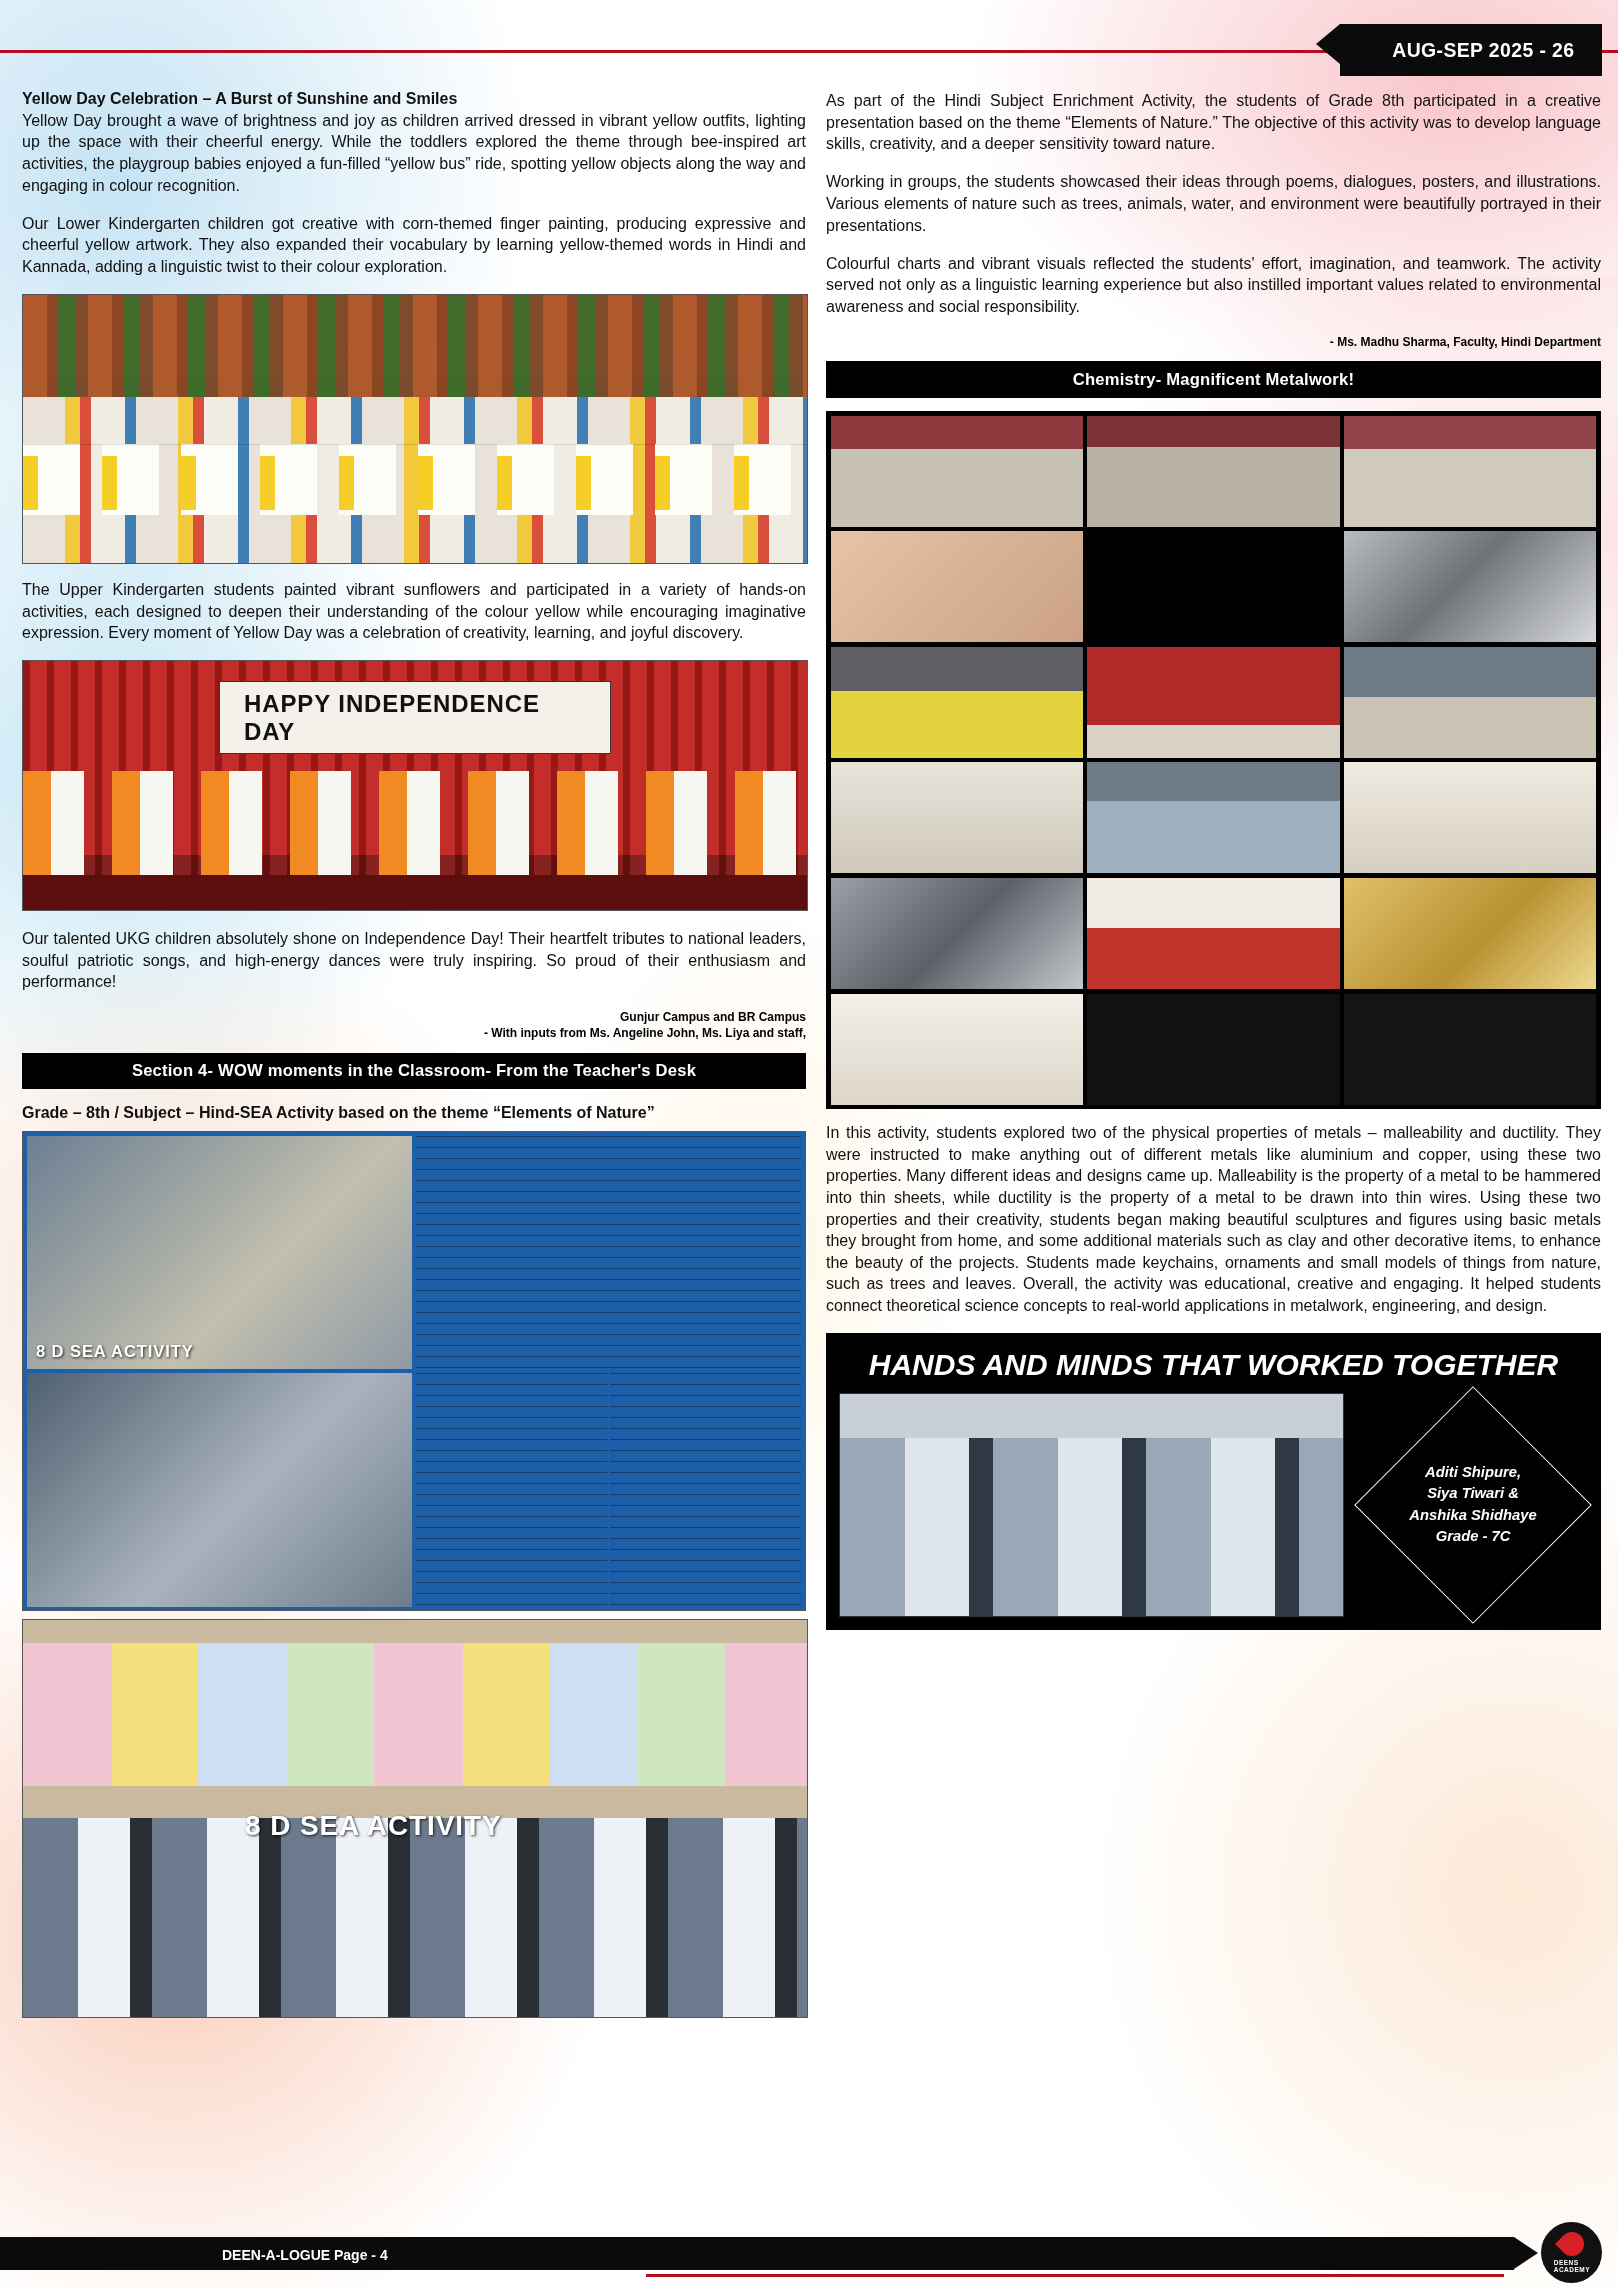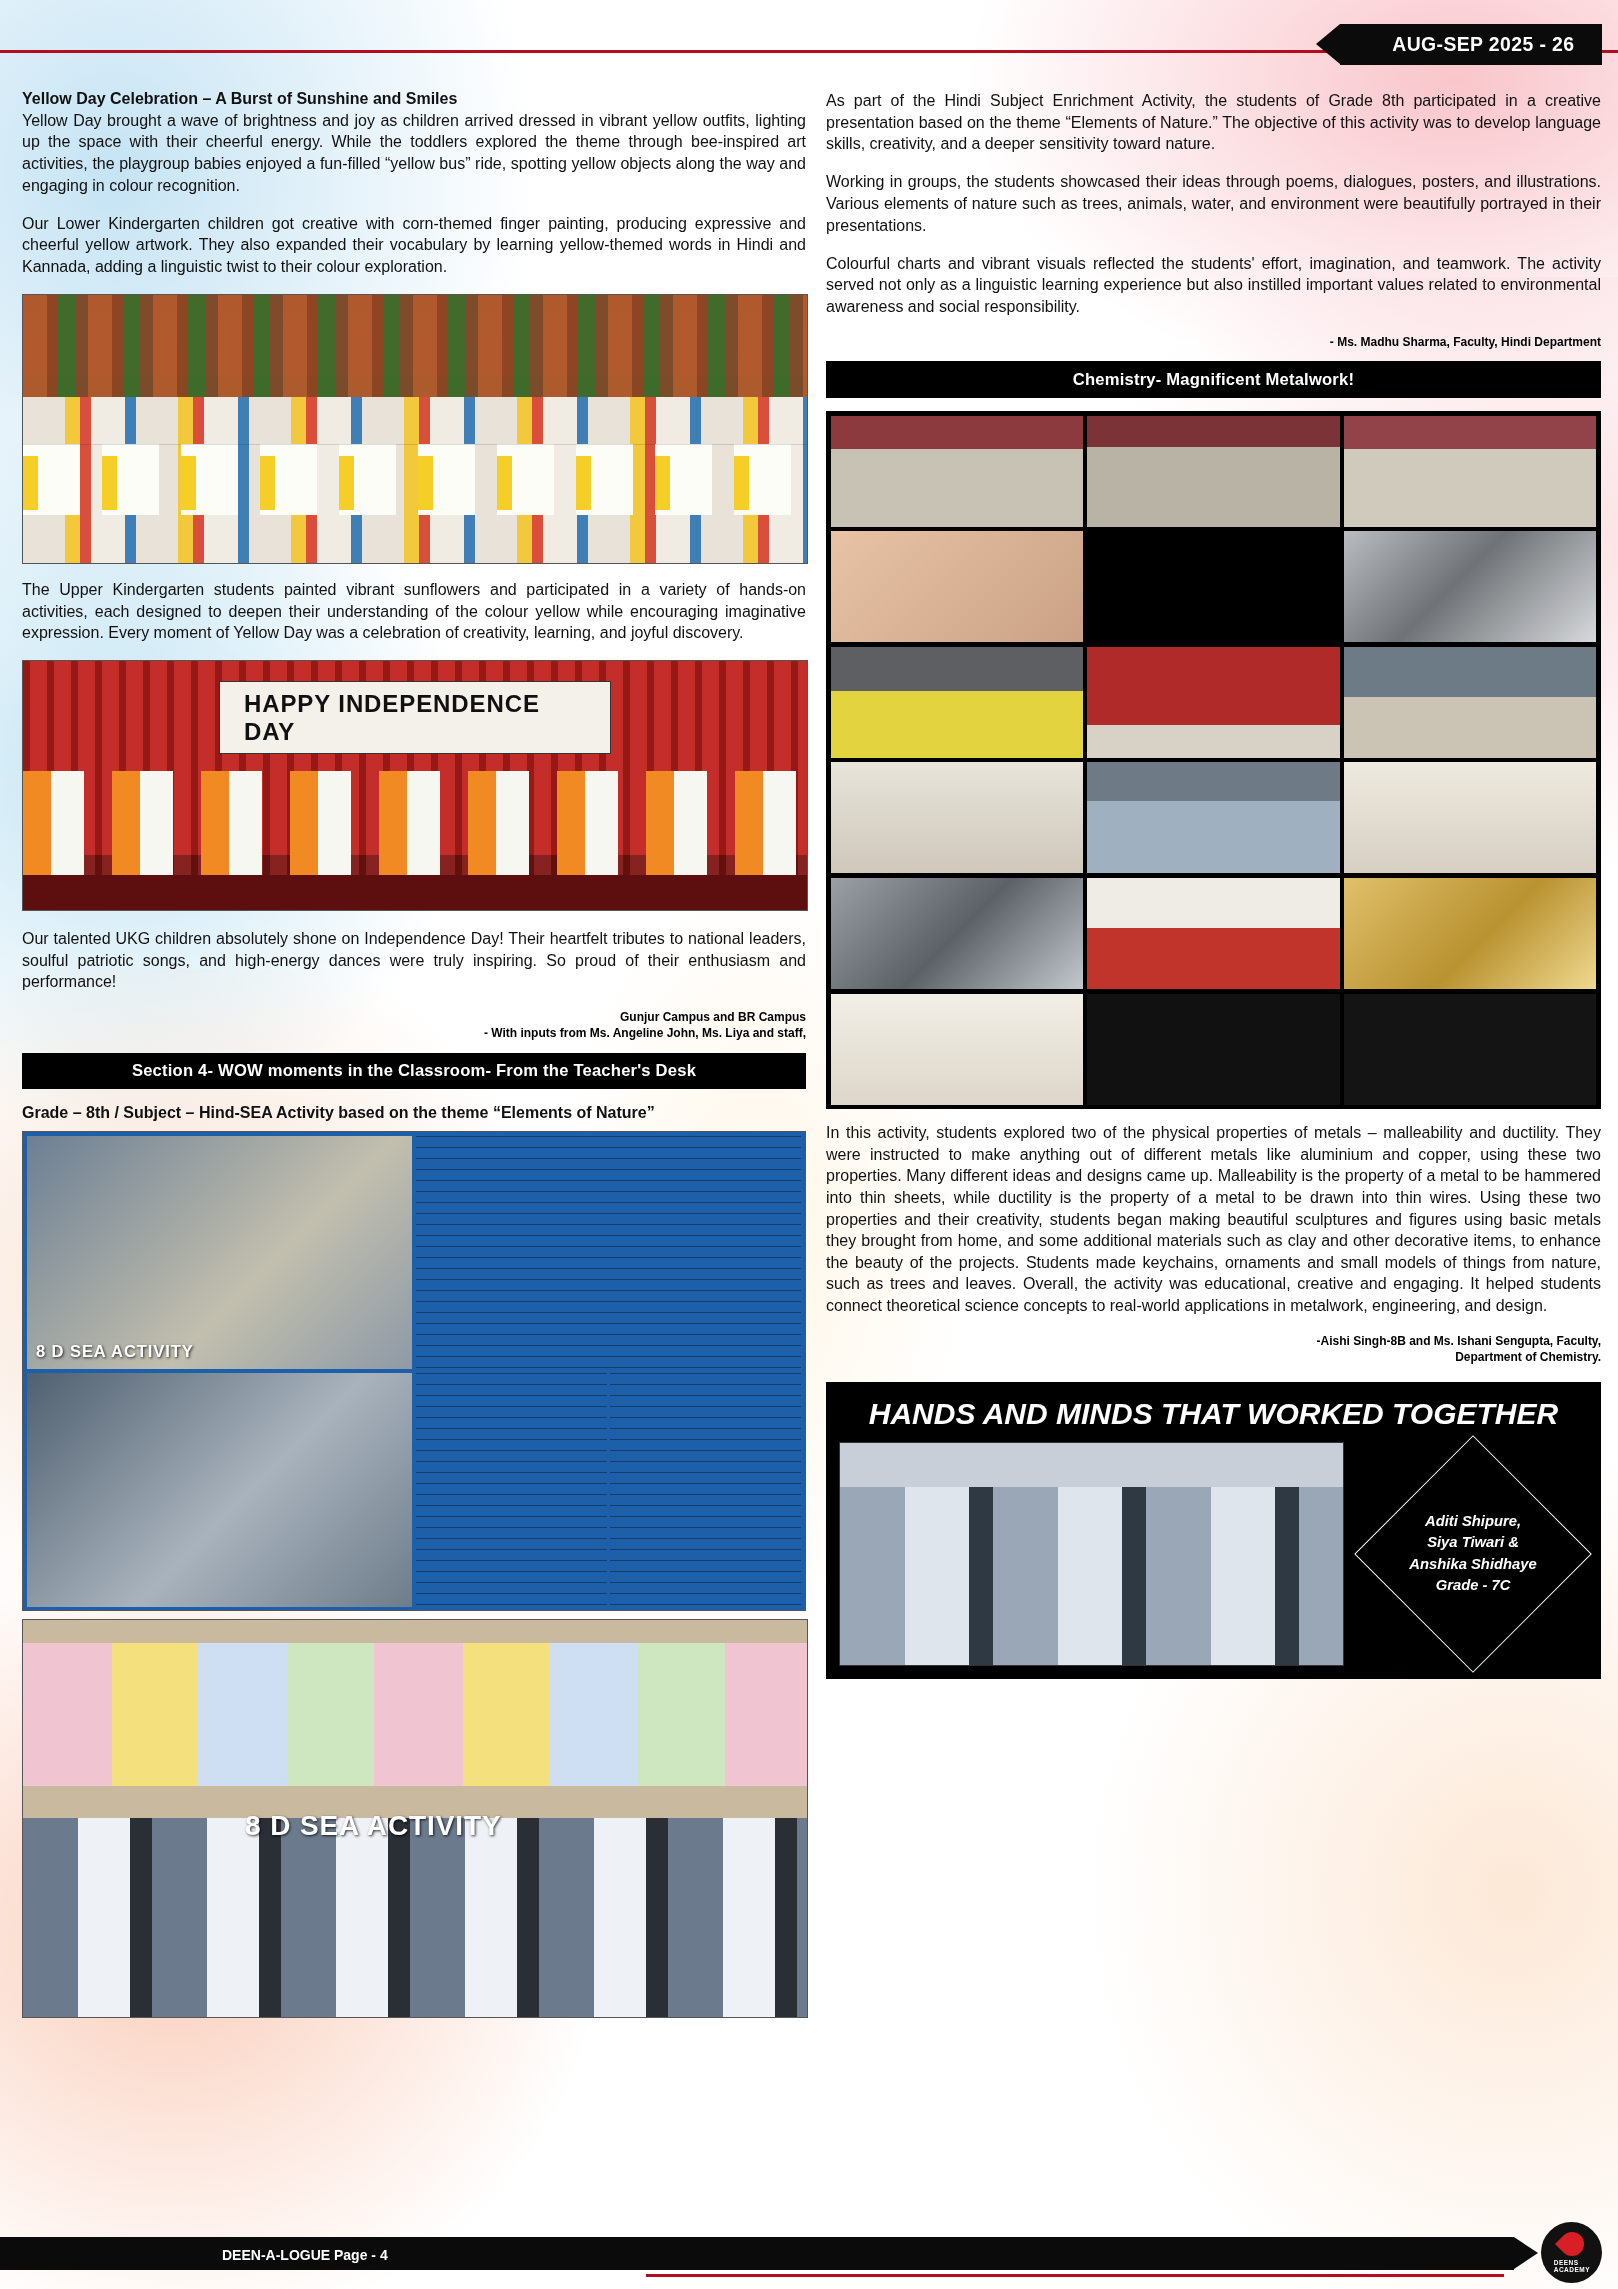--- a/index.html
+++ b/index.html
@@ -25,21 +25,21 @@
   .bg-wash .w7{position:absolute;right:-55px;top:1384px;width:646px;height:923px;
      background:radial-gradient(ellipse at 75% 55%, rgba(250,210,175,.5), rgba(250,210,175,0) 62%);}
   .bg-wash .w8{position:absolute;left:517px;top:831px;width:480px;height:831px;
      background:radial-gradient(ellipse at 50% 50%, rgba(255,235,200,.45), rgba(255,235,200,0) 62%);}
 
   .page{position:absolute;inset:0;z-index:2;}
 
   
   .header-wrap{position:absolute;left:0;top:0;width:1619px;height:79px;}
   .header-rule{position:absolute;left:0;top:50px;width:1619px;height:2.8px;background:#b40d1e;}
-  .header-tab{position:absolute;right:16.6px;top:24px;height:41px;background:#0b0b0b;
+  .header-tab{position:absolute;right:16.6px;top:24px;height:52px;background:#0b0b0b;
      color:#fff;display:flex;align-items:center;padding:0 28px 0 52px;
      font-size:19.4px;font-weight:bold;letter-spacing:0.4px;}
   .header-tab:before{content:"";position:absolute;left:-24px;top:0;border-top:20px solid transparent;
      border-bottom:20px solid transparent;border-right:24px solid #0b0b0b;}
 
   
   .col-left{position:absolute;left:22px;top:90px;width:784px;}
   .col-right{position:absolute;left:826px;top:90px;width:775px;}
 
   p.body{font-size:16px;line-height:1.35;color:#111;margin:0 0 16.6px 0;text-align:justify;}
@@ -274,24 +274,20 @@
         <div class="cell cl-gold"></div>
       </div>
       <div class="grid3" style="margin-bottom:0">
         <div class="cell cl-chain"></div>
         <div class="cell cl-butter"></div>
         <div class="cell cl-leaf"></div>
       </div>
     </div>
 
     <p class="body" style="margin-top:13px;">In this activity, students explored two of the physical properties of metals – malleability and ductility. They were instructed to make anything out of different metals like aluminium and copper, using these two properties. Many different ideas and designs came up. Malleability is the property of a metal to be hammered into thin sheets, while ductility is the property of a metal to be drawn into thin wires. Using these two properties and their creativity, students began making beautiful sculptures and figures using basic metals they brought from home, and some additional materials such as clay and other decorative items, to enhance the beauty of the  projects. Students made keychains, ornaments and small models of things from nature, such as trees and leaves. Overall, the activity was educational, creative and engaging. It helped students connect theoretical science concepts to real-world applications in metalwork, engineering, and design.</p>
-    <div class="sig">
-      <div>-Aishi Singh-8B and Ms. Ishani Sengupta, Faculty,</div>
-      <div>Department of Chemistry.</div>
-    </div>
 
     <div class="hm">
       <div class="title">HANDS AND MINDS THAT WORKED TOGETHER</div>
       <div class="row">
         <div class="photo3">
           <div class="girls"></div>
         </div>
         <div class="diamond-wrap">
           <div class="diamond">
             <div class="inner" style="white-space:pre-line">Aditi Shipure,

